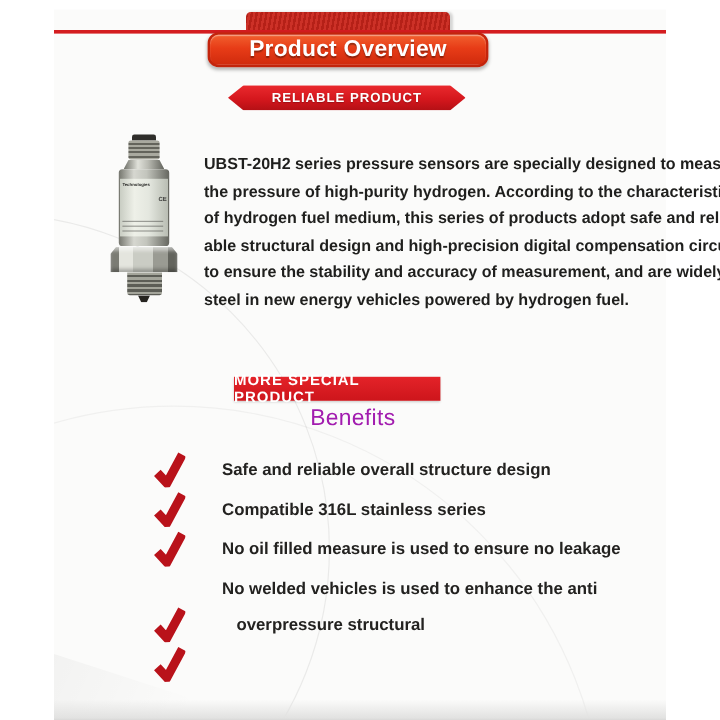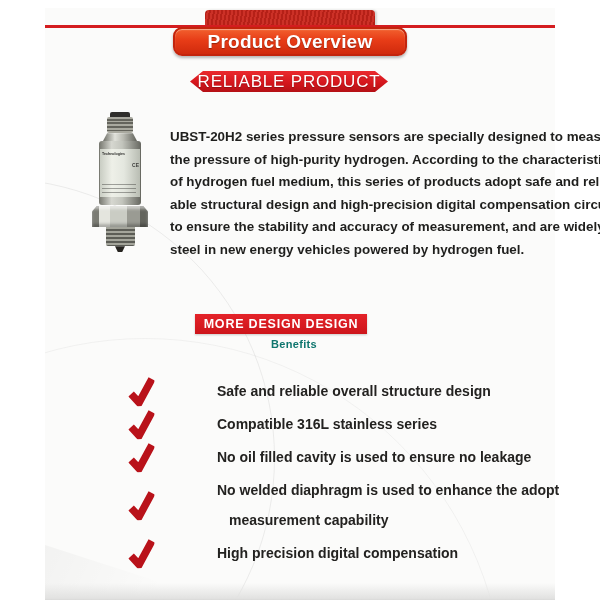--- a/index.html
+++ b/index.html
@@ -27,21 +27,21 @@
                   border:2px solid #c3240c; border-radius:9px;
                   background:linear-gradient(180deg, #f2602e 0%, #e73c17 45%, #d02a0d 100%);
                   box-shadow:inset 0 1px 1px rgba(255,255,255,0.45), 0 2px 3px rgba(0,0,0,0.28);
                   display:flex; align-items:center; justify-content:center; }
   .title-button span { color:#ffffff; font-size:19px; font-weight:bold; letter-spacing:0.2px;
                        text-shadow:0 1px 1px rgba(0,0,0,0.35); }
   .ribbon { position:absolute; left:190px; top:71px; width:198px; height:21px; z-index:3;
             background:linear-gradient(180deg, #ea2a2e 0%, #d5171d 55%, #b41015 100%);
             clip-path:polygon(0 50%, 13px 0, calc(100% - 13px) 0, 100% 50%, calc(100% - 13px) 100%, 13px 100%);
             display:flex; align-items:center; justify-content:center; }
-  .ribbon span { color:#ffffff; font-size:17px; font-weight:normal; letter-spacing:0.8px;
+  .ribbon span { color:#ffffff; font-size:11px; font-weight:bold; letter-spacing:0.8px;
                  font-stretch:condensed; text-shadow:0 1px 1px rgba(0,0,0,0.25); }
 
   
   .sensor { position:absolute; left:84px; top:112px; width:72px; height:140px;
             display:flex; flex-direction:column; align-items:center; }
   .s-cap    { width:20px; height:5px; background:#2f2e2b; border-radius:2px 2px 0 0; }
   .s-thread { width:26px; height:17px; border-radius:2px;
               background:repeating-linear-gradient(180deg, #a9a99f 0 1.8px, #64645c 1.8px 3.6px); }
   .s-collar { width:34px; height:8px; clip-path:polygon(12% 0, 88% 0, 100% 100%, 0 100%);
               background:linear-gradient(90deg, #6d6e66, #e0e1da 35%, #b9bab2 60%, #62635c); }
@@ -69,25 +69,25 @@
   .overview-text .tline { line-height:22.5px; white-space:nowrap; }
 
   
   .design-banner { position:absolute; left:195px; top:314px; width:172px; height:20px;
                    background:linear-gradient(180deg, #e42329 0%, #cd151b 100%);
                    display:flex; align-items:center; justify-content:center;
                    box-shadow:0 1px 2px rgba(0,0,0,0.2); }
   .design-banner span { color:#ffffff; font-size:12.5px; font-weight:bold; letter-spacing:0.8px;
                         font-stretch:condensed; }
   .benefits-title { position:absolute; left:195px; top:338px; width:198px; text-align:center;
-                    color:#0f766e; font-size:11px; font-weight:bold; letter-spacing:0.3px; }
+                    color:#a21caf; font-size:19px; font-weight:normal; letter-spacing:0.3px; }
 
   
   .benefits-list { position:absolute; left:128px; top:376px; width:420px; }
-  .benefit { display:flex; align-items:center; margin-bottom:3px;gap:32px; }
+  .benefit { display:flex; align-items:flex-end; margin-bottom:3px; }
   .check { width:30px; height:30px; flex:0 0 30px; display:flex; align-items:center; }
   .check svg { transform:rotate(-3deg); }
   .benefit-text { margin-left:27px; color:#232220; font-size:14px; font-weight:bold; }
   .benefit-text .bline { line-height:30px; white-space:nowrap; }
   .benefit-text .bline:nth-child(2) { margin-left:12px; }
 </style>
 </head>
 <body>
 
 <div id="stage">
@@ -133,21 +133,21 @@
   <div class="overview-text">
       <div class="tline">UBST-20H2 series pressure sensors are specially designed to measure</div>
       <div class="tline">the pressure of high-purity hydrogen. According to the characteristics</div>
       <div class="tline">of hydrogen fuel medium, this series of products adopt safe and reli-</div>
       <div class="tline">able structural design and high-precision digital compensation circuit</div>
       <div class="tline">to ensure the stability and accuracy of measurement, and are widely</div>
       <div class="tline">steel in new energy vehicles powered by hydrogen fuel.</div>
     </div>
 
   <div class="design-banner">
-    <span>MORE DESIGN DESIGN</span>
+    <span>MORE SPECIAL PRODUCT</span>
   </div>
   <div class="benefits-title">Benefits</div>
 
   <div class="benefits-list">
   <div class="benefit">
     <span class="check">
       <svg width="27" height="29" viewBox="0 0 27 29" xmlns="http://www.w3.org/2000/svg">
         <path d="M3 16.5 L10.5 25.5 L24.5 2.5" fill="none" stroke="#b9121a" stroke-width="7.5" stroke-linecap="butt" stroke-linejoin="miter"></path>
       </svg>
     </span>
@@ -167,41 +167,38 @@
         </div>
   </div>
 
   <div class="benefit">
     <span class="check">
       <svg width="27" height="29" viewBox="0 0 27 29" xmlns="http://www.w3.org/2000/svg">
         <path d="M3 16.5 L10.5 25.5 L24.5 2.5" fill="none" stroke="#b9121a" stroke-width="7.5" stroke-linecap="butt" stroke-linejoin="miter"></path>
       </svg>
     </span>
     <div class="benefit-text">
-          <div class="bline">No oil filled cavity is used to ensure no leakage</div>
-        </div>
-  </div>
-
-  <div class="benefit">
-    <span class="check">
-      <svg width="27" height="29" viewBox="0 0 27 29" xmlns="http://www.w3.org/2000/svg">
-        <path d="M3 16.5 L10.5 25.5 L24.5 2.5" fill="none" stroke="#b9121a" stroke-width="7.5" stroke-linecap="butt" stroke-linejoin="miter"></path>
-      </svg>
-    </span>
-    <div class="benefit-text">
-          <div class="bline">No welded diaphragm is used to enhance the adopt</div>
-          <div class="bline">measurement capability</div>
-        </div>
-  </div>
-
-  <div class="benefit">
-    <span class="check">
-      <svg width="27" height="29" viewBox="0 0 27 29" xmlns="http://www.w3.org/2000/svg">
-        <path d="M3 16.5 L10.5 25.5 L24.5 2.5" fill="none" stroke="#b9121a" stroke-width="7.5" stroke-linecap="butt" stroke-linejoin="miter"></path>
-      </svg>
-    </span>
-    <div class="benefit-text">
-          <div class="bline">High precision digital compensation</div>
-        </div>
+          <div class="bline">No oil filled measure is used to ensure no leakage</div>
+        </div>
+  </div>
+
+  <div class="benefit">
+    <span class="check">
+      <svg width="27" height="29" viewBox="0 0 27 29" xmlns="http://www.w3.org/2000/svg">
+        <path d="M3 16.5 L10.5 25.5 L24.5 2.5" fill="none" stroke="#b9121a" stroke-width="7.5" stroke-linecap="butt" stroke-linejoin="miter"></path>
+      </svg>
+    </span>
+    <div class="benefit-text">
+          <div class="bline">No welded vehicles is used to enhance the anti</div>
+          <div class="bline">overpressure structural</div>
+        </div>
+  </div>
+
+  <div class="benefit">
+    <span class="check">
+      <svg width="27" height="29" viewBox="0 0 27 29" xmlns="http://www.w3.org/2000/svg">
+        <path d="M3 16.5 L10.5 25.5 L24.5 2.5" fill="none" stroke="#b9121a" stroke-width="7.5" stroke-linecap="butt" stroke-linejoin="miter"></path>
+      </svg>
+    </span>
   </div>
 </div>
 
 </div>
 
 </body></html>

